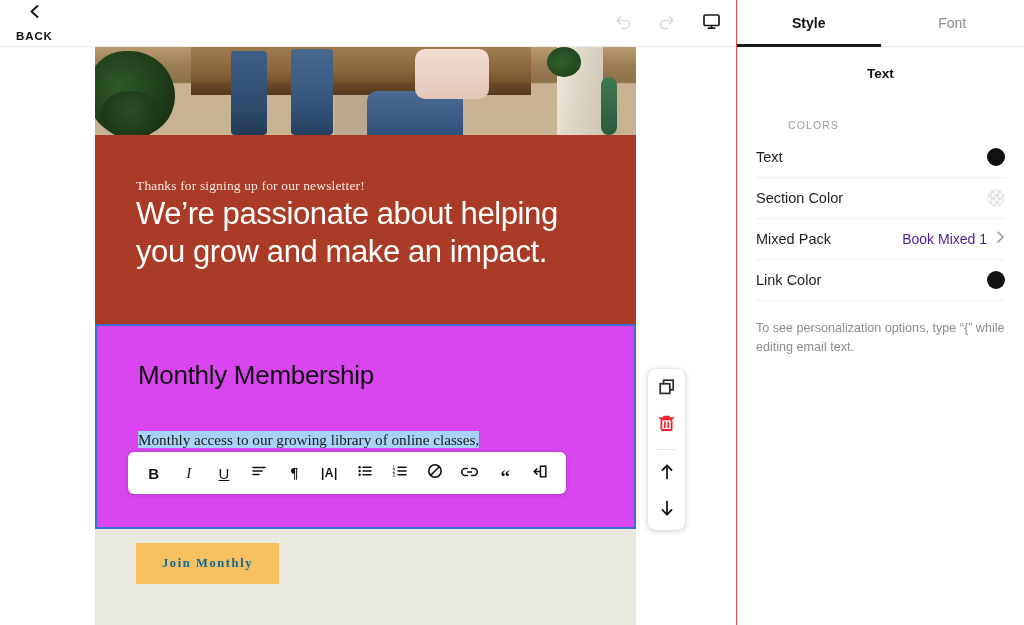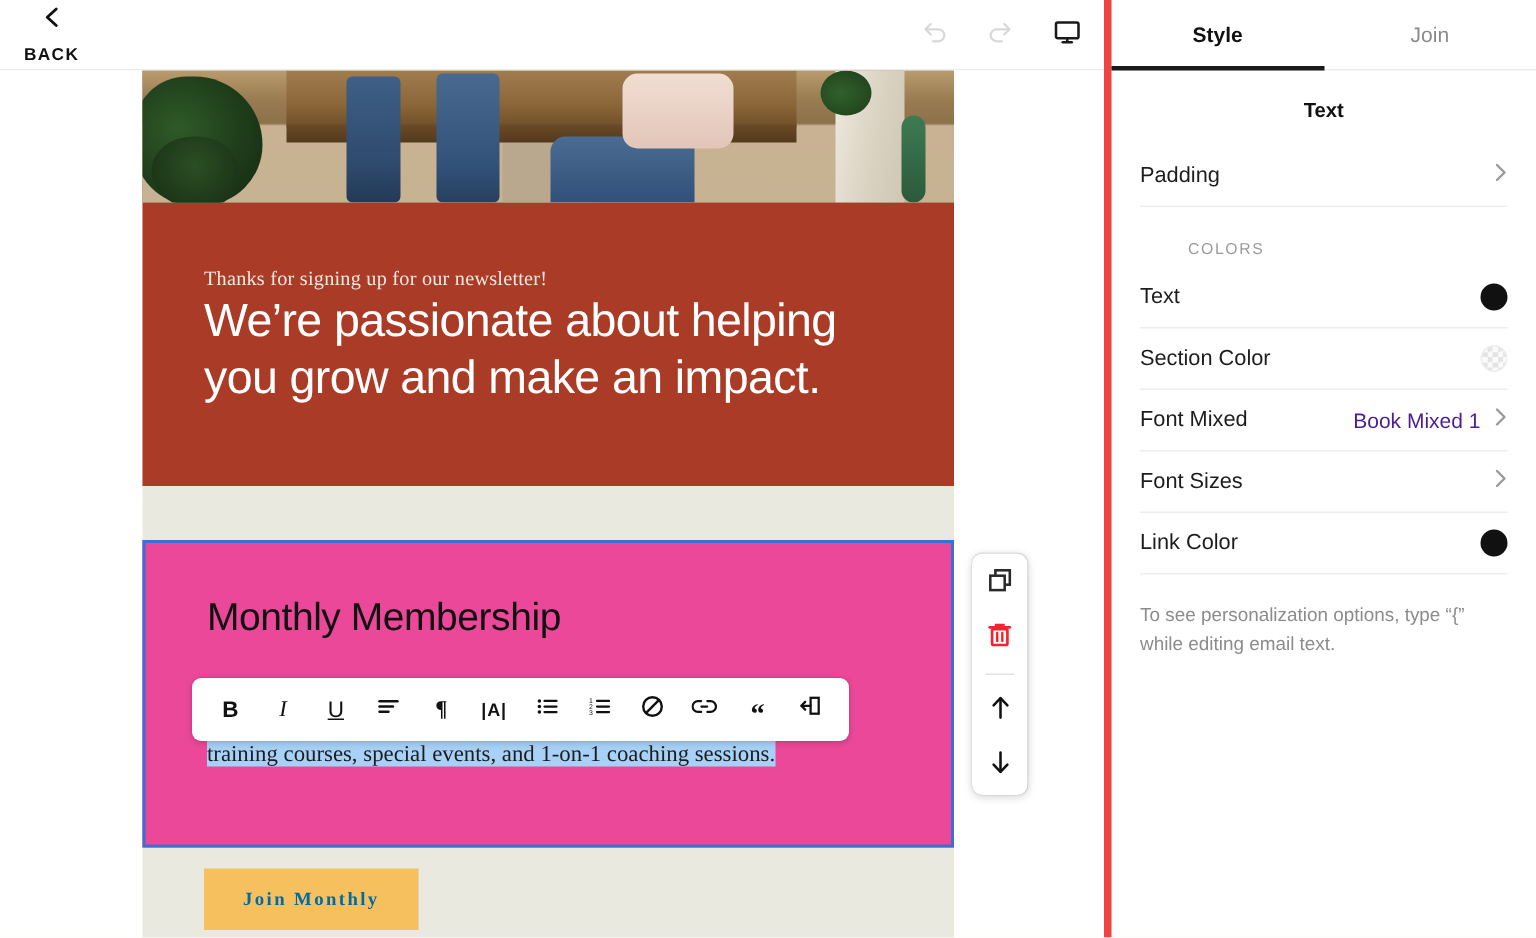--- a/index.html
+++ b/index.html
@@ -100,24 +100,23 @@
   }
   .hero-title {
     color: #ffffff; font-size: 31px; line-height: 1.25; font-weight: 400;
     letter-spacing: -0.4px;
   }
 
   
   .block-selected {
     position: relative;
     border: 2px solid #3b6fd4;
-    background: #ec4899;
+    background: #d946ef;
     padding: 34px 41px 40px 41px;
     min-height: 205px;
-    margin-top: 36px;
   }
   .block-h2 {
     font-size: 26px; font-weight: 400; color: #111; letter-spacing: -0.3px;
   }
   .hidden-line {
     margin-top: 14px; height: 15px; overflow: hidden;
     font-family: "Liberation Serif", serif; font-size: 14.5px; color: #333;
     opacity: 0.35;
   }
   .block-body {
@@ -161,21 +160,21 @@
     box-shadow: 0 1px 6px rgba(0,0,0,0.18), 0 0 1px rgba(0,0,0,0.22);
     padding: 8px 0; z-index: 7;
     display: flex; flex-direction: column; align-items: center; gap: 12px;
   }
   .ba-btn { width: 24px; height: 24px; display: flex; align-items: center; justify-content: center; cursor: pointer; }
   .ba-sep { width: 19px; height: 1px; background: #e2e2e2; }
 
   
   .panel {
     position: absolute; left: 736px; top: 0; width: 288px; height: 625px;
-    background: #ffffff; border-left: 5px solid #ef4444;
+    background: #ffffff; border-left: 1px solid #ef4444;
   }
   .tabs { display: flex; height: 47px; border-bottom: 1px solid #ececec; }
   .tab {
     flex: 1; display: flex; align-items: center; justify-content: center;
     font-size: 14px; color: #8a8a8a; cursor: pointer; position: relative;
   }
   .tab.active { color: #111; font-weight: bold; }
   .tab.active::after {
     content: ""; position: absolute; left: 0; right: 0; bottom: -1px; height: 3px; background: #1a1a1a;
   }
@@ -417,78 +416,58 @@
             </svg>
           </span>
         </div>
       </div>
     </div>
   </div>
 
   <div class="panel">
     <div class="tabs">
       <div class="tab active">Style</div>
-      <div class="tab">Join</div>
+      <div class="tab">Font</div>
     </div>
 
     <div class="panel-title">Text</div>
 
     <div class="p-body">
       <div class="spacer-16"></div>
 
-      <div class="row">
-        <span class="row-label">Padding</span>
-        <span class="row-right">
-          <span class="chev">
-            <svg width="9" height="14" viewBox="0 0 9 14">
-                <polyline points="2,2 7,7 2,12" fill="none" stroke="#9a9a9a" stroke-width="1.6" stroke-linecap="round" stroke-linejoin="round"></polyline>
-              </svg>
-          </span>
-        </span>
-      </div>
 
       <div class="group-label">COLORS</div>
 
       <div class="row">
         <span class="row-label">Text</span>
         <span class="row-right">
           <span class="swatch"></span>
         </span>
       </div>
 
       <div class="row">
         <span class="row-label">Section Color</span>
         <span class="row-right">
           <span class="swatch transparent"></span>
         </span>
       </div>
 
 
       <div class="row">
-        <span class="row-label">Font Mixed</span>
+        <span class="row-label">Mixed Pack</span>
         <span class="row-right">
           <span class="row-value">Book Mixed 1</span>
           <span class="chev">
             <svg width="9" height="14" viewBox="0 0 9 14">
                 <polyline points="2,2 7,7 2,12" fill="none" stroke="#9a9a9a" stroke-width="1.6" stroke-linecap="round" stroke-linejoin="round"></polyline>
               </svg>
           </span>
         </span>
       </div>
 
-      <div class="row">
-        <span class="row-label">Font Sizes</span>
-        <span class="row-right">
-          <span class="chev">
-            <svg width="9" height="14" viewBox="0 0 9 14">
-                <polyline points="2,2 7,7 2,12" fill="none" stroke="#9a9a9a" stroke-width="1.6" stroke-linecap="round" stroke-linejoin="round"></polyline>
-              </svg>
-          </span>
-        </span>
-      </div>
 
       <div class="row">
         <span class="row-label">Link Color</span>
         <span class="row-right">
           <span class="swatch"></span>
         </span>
       </div>
 
       <div class="hint">To see personalization options, type “{” while editing email text.</div>
     </div>

